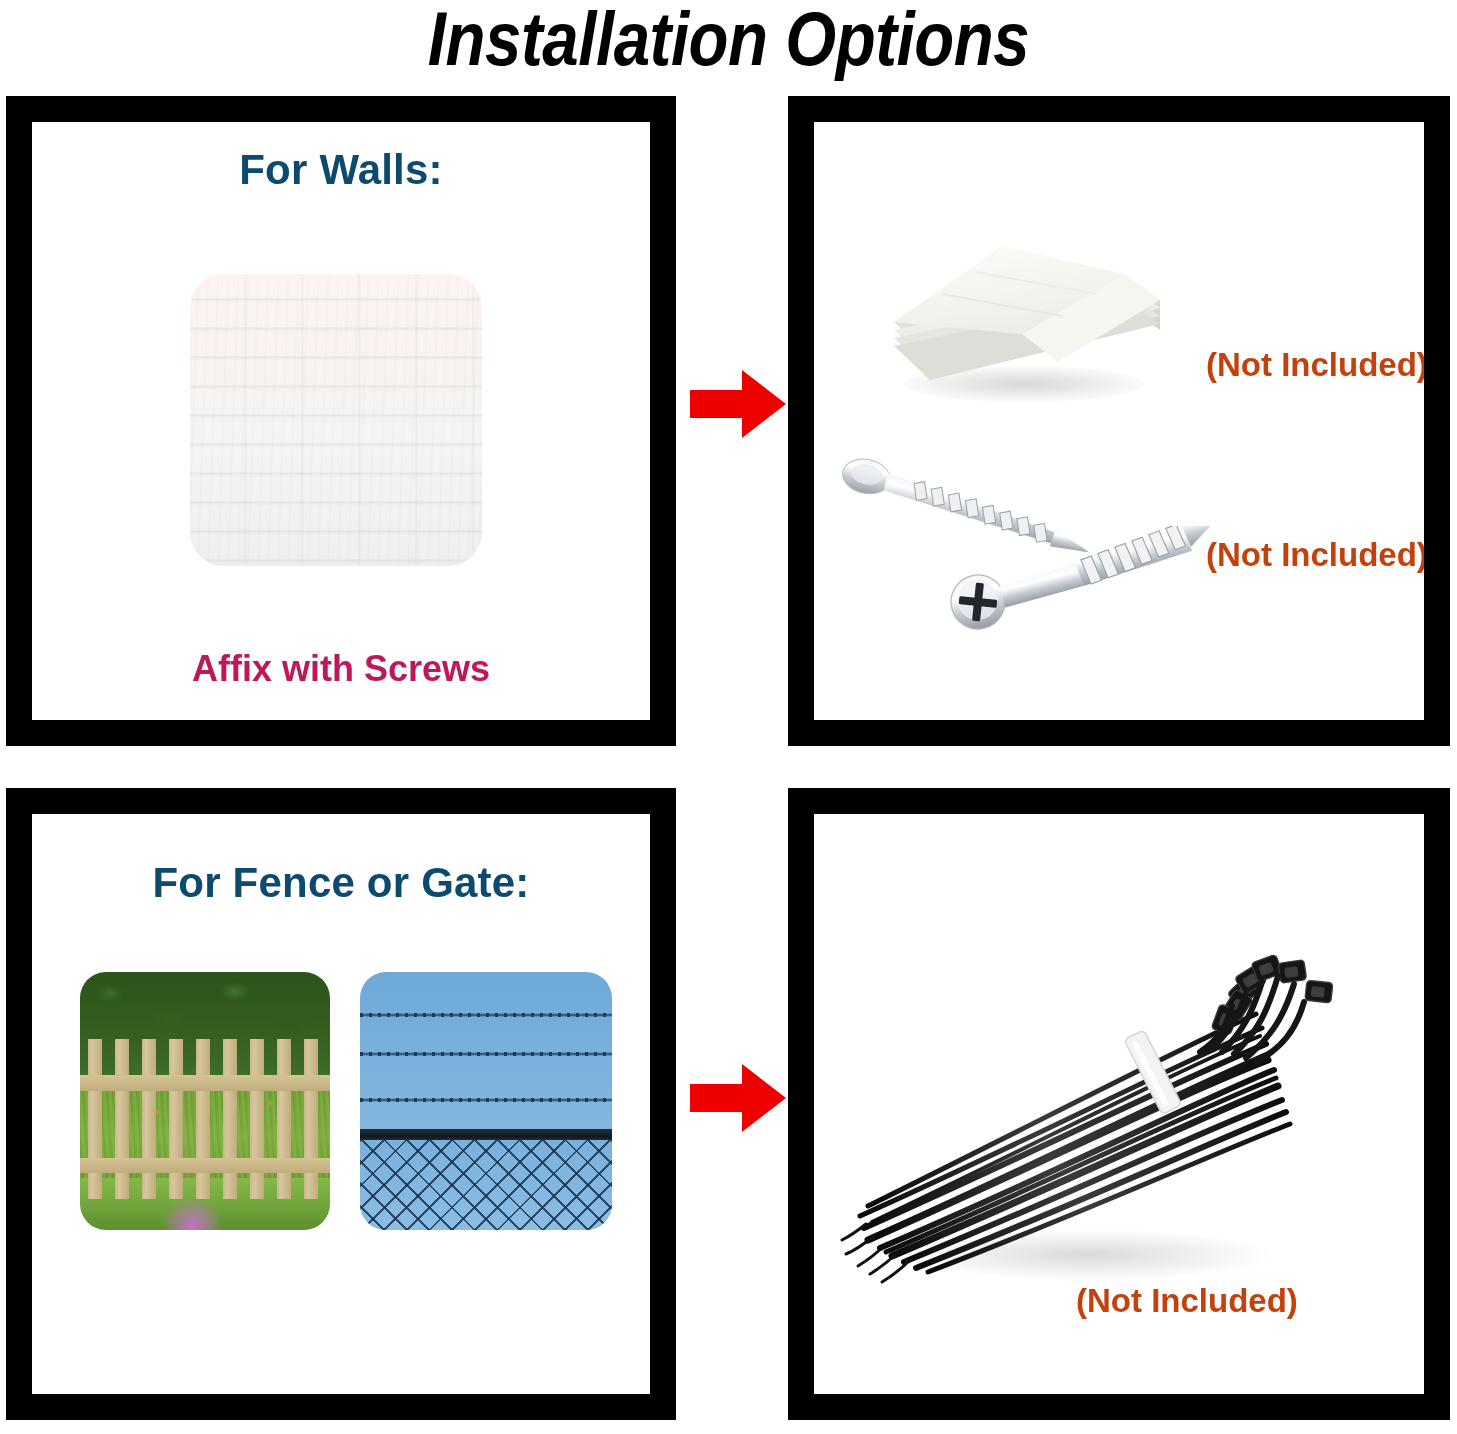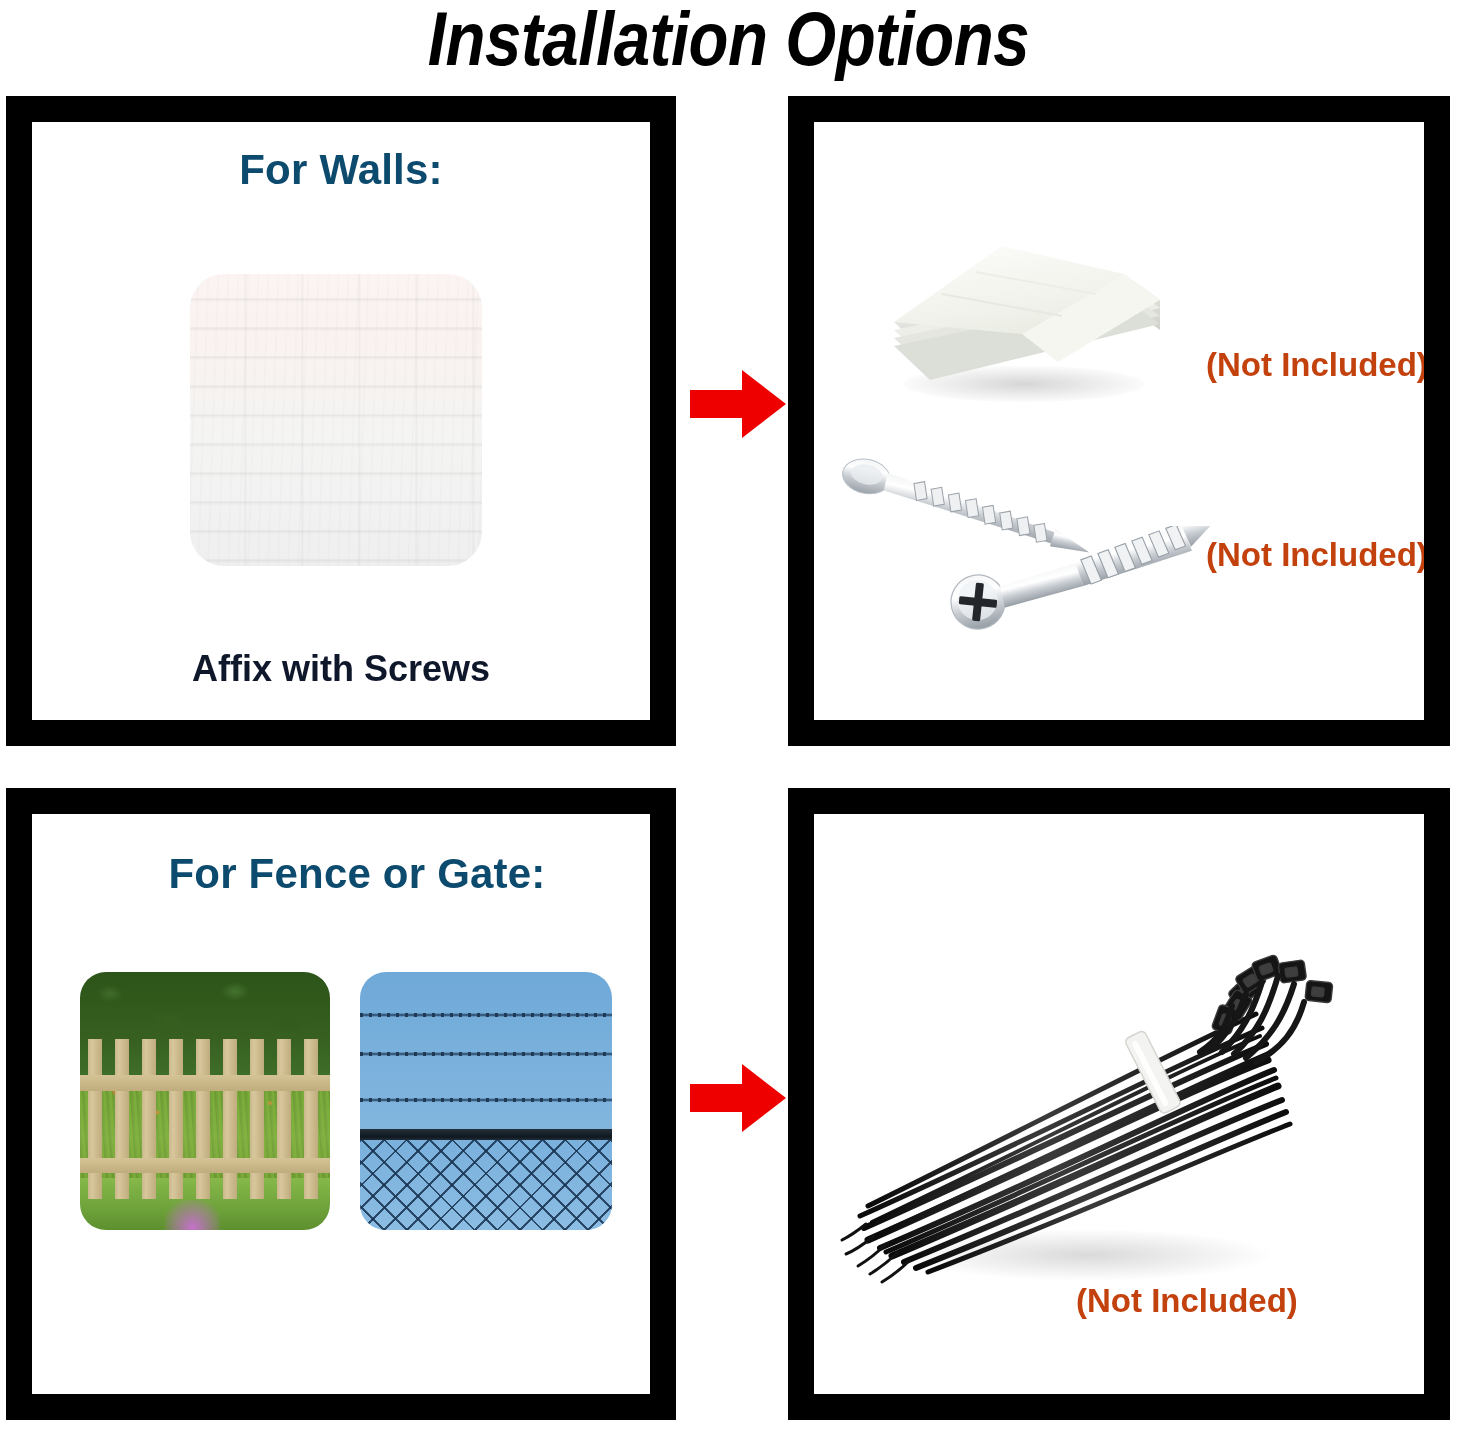--- a/index.html
+++ b/index.html
@@ -58,29 +58,29 @@
     position: absolute;
     width: 100%;
     text-align: center;
     font-size: 42px;
     font-weight: bold;
     color: #0c4a6e;
     letter-spacing: 0.2px;
     white-space: nowrap;
   }
   #walls-heading  { top: 24px; }
-  #fence-heading  { top: 36px; padding-left: 16px; }
+  #fence-heading  { top: 45px; }
 
   .panel-caption {
     position: absolute;
     width: 100%;
     text-align: center;
     font-size: 36px;
     font-weight: bold;
-    color: #0f172a;
+    color: #be185d;
     line-height: 1.42;
   }
   #walls-caption { bottom: 26px; }
   #fence-caption { bottom: 44px; }
 
   .not-included {
     position: absolute;
     font-size: 33px;
     font-weight: bold;
     color: #c2410c;

